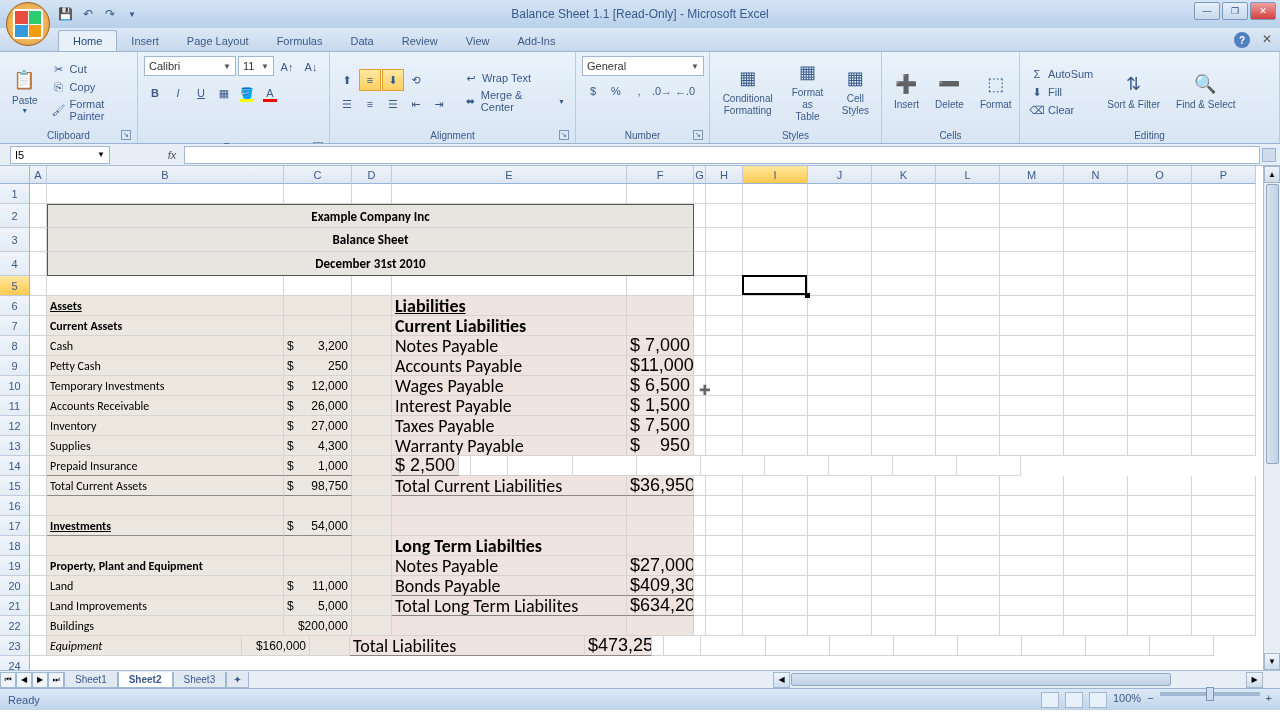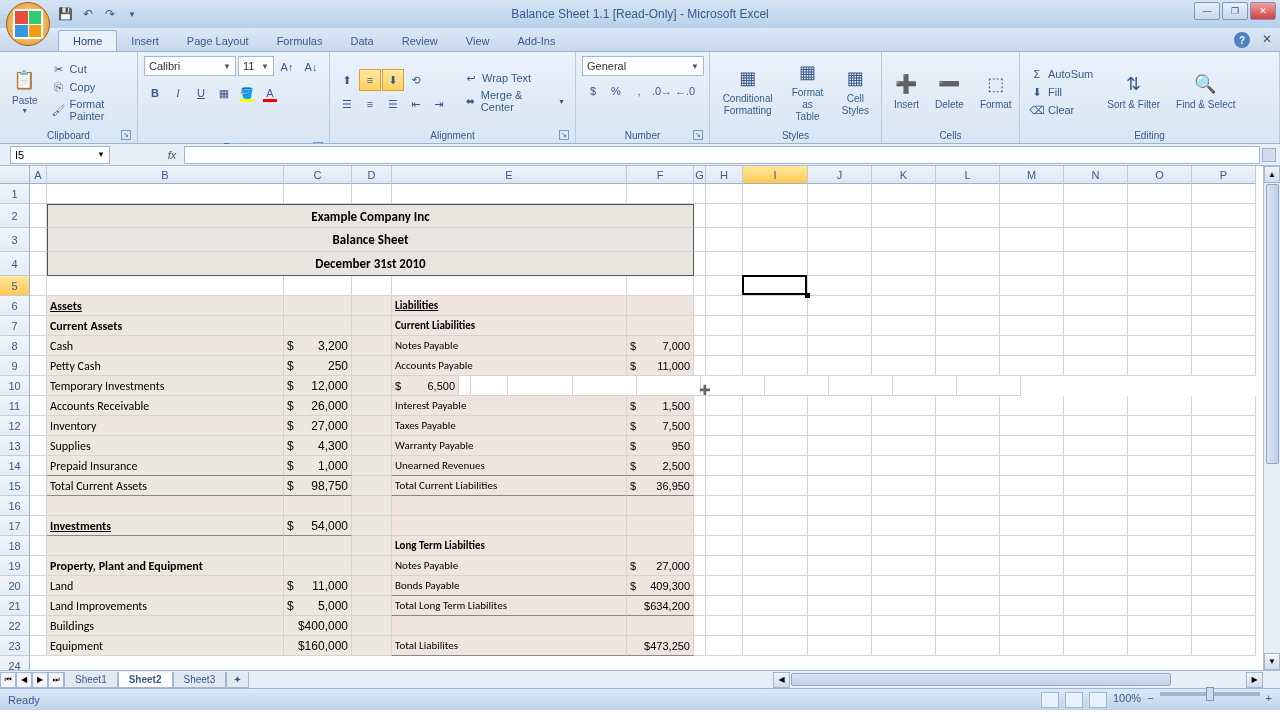--- a/index.html
+++ b/index.html
@@ -89,21 +89,21 @@
 
 .statusbar { height: 22px; background: linear-gradient(#dce8f6, #c0d4ea); display: flex; align-items: center; padding: 0 8px; font-size: 11px; color: #3a5a8a; border-top: 1px solid #9ab4d4; }
 .status-right { margin-left: auto; display: flex; align-items: flex-start; gap: 6px; }
 .view-btn { width: 18px; height: 16px; border: 1px solid #a0b8d0; background: #e8f0fa; }
 .zoom-slider { width: 100px; height: 4px; background: #a0b8d0; position: relative; }
 .zoom-thumb { position: absolute; width: 8px; height: 14px; background: #d0dcec; border: 1px solid #7a98bc; top: -5px; left: 46px; }
 
 
 .hdr-cell { background: #e8e4e0; font-weight: bold; font-size: 13px; font-family: Calibri, sans-serif; justify-content: center; }
 .assets-bg { background: #ece8e0; font-family: Calibri, sans-serif; font-size: 12px; }
-.liab-bg { background: #f0e4e0; font-family: Calibri, sans-serif; font-size: 11px; }
+.liab-bg { background: #f0e4e0; font-family: Calibri, sans-serif; font-size: 18px; }
 .bold { font-weight: bold; }
 .underline { text-decoration: underline; }
 .border-bot { border-bottom: 1px solid #888 !important; }
 </style>
 </head>
 <body>
 
 <div class="titlebar">
   <div class="office-btn">
     <div class="office-btn-inner">
@@ -541,20 +541,21 @@
         <div class="cell" style="width: 64px;"></div>
       </div>
       <div class="cell-row">
         <div class="cell" style="width: 17px;"></div>
         <div class="cell assets-bg" style="width: 237px;">Temporary Investments</div>
         <div class="cell assets-bg" style="width: 68px; display: flex;">
           <span>$</span>
           <span style="margin-left: auto;">12,000</span>
         </div>
         <div class="cell assets-bg" style="width: 40px;"></div>
+        <div class="cell liab-bg" style="width: 235px;">Wages Payable</div>
         <div class="cell liab-bg" style="width: 67px; display: flex;">
           <span>$</span>
           <span style="margin-left: auto;">6,500</span>
         </div>
         <div class="cell" style="width: 12px;"></div>
         <div class="cell" style="width: 37px;"></div>
         <div class="cell" style="width: 65px;"></div>
         <div class="cell" style="width: 64px;"></div>
         <div class="cell" style="width: 64px;"></div>
         <div class="cell" style="width: 64px;"></div>
@@ -636,21 +637,20 @@
         <div class="cell" style="width: 64px;"></div>
       </div>
       <div class="cell-row">
         <div class="cell" style="width: 17px;"></div>
         <div class="cell assets-bg border-bot" style="width: 237px;">Prepaid Insurance</div>
         <div class="cell assets-bg border-bot" style="width: 68px; display: flex;">
           <span>$</span>
           <span style="margin-left: auto;">1,000</span>
         </div>
         <div class="cell assets-bg" style="width: 40px;"></div>
-        <div class="cell liab-bg border-bot" style="width: 235px;">Unearned Revenues</div>
         <div class="cell liab-bg border-bot" style="width: 67px; display: flex;">
           <span>$</span>
           <span style="margin-left: auto;">2,500</span>
         </div>
         <div class="cell" style="width: 12px;"></div>
         <div class="cell" style="width: 37px;"></div>
         <div class="cell" style="width: 65px;"></div>
         <div class="cell" style="width: 64px;"></div>
         <div class="cell" style="width: 64px;"></div>
         <div class="cell" style="width: 64px;"></div>
@@ -817,41 +817,41 @@
         <div class="cell" style="width: 64px;"></div>
         <div class="cell" style="width: 64px;"></div>
         <div class="cell" style="width: 64px;"></div>
         <div class="cell" style="width: 64px;"></div>
         <div class="cell" style="width: 64px;"></div>
       </div>
       <div class="cell-row">
         <div class="cell" style="width: 17px;"></div>
         <div class="cell assets-bg" style="width: 237px;">Buildings</div>
         <div class="cell assets-bg" style="width: 68px; display: flex;">
-          <span style="margin-left: auto;">$400,000</span>
+          <span style="margin-left: auto;">$200,000</span>
         </div>
         <div class="cell assets-bg" style="width: 40px;"></div>
         <div class="cell liab-bg" style="width: 235px;"></div>
         <div class="cell liab-bg" style="width: 67px; display: flex;">
           <span style="margin-left: auto;"></span>
         </div>
         <div class="cell" style="width: 12px;"></div>
         <div class="cell" style="width: 37px;"></div>
         <div class="cell" style="width: 65px;"></div>
         <div class="cell" style="width: 64px;"></div>
         <div class="cell" style="width: 64px;"></div>
         <div class="cell" style="width: 64px;"></div>
         <div class="cell" style="width: 64px;"></div>
         <div class="cell" style="width: 64px;"></div>
         <div class="cell" style="width: 64px;"></div>
         <div class="cell" style="width: 64px;"></div>
       </div>
       <div class="cell-row">
         <div class="cell" style="width: 17px;"></div>
-        <div class="cell assets-bg" style="width: 237px;">Equipment</div>
+        <div class="cell assets-bg" style="width: 195px; font-style: italic;">Equipment</div>
         <div class="cell assets-bg" style="width: 68px; display: flex;">
           <span style="margin-left: auto;">$160,000</span>
         </div>
         <div class="cell assets-bg" style="width: 40px;"></div>
         <div class="cell liab-bg border-bot" style="width: 235px;">Total Liabilites</div>
         <div class="cell liab-bg border-bot" style="width: 67px; display: flex;">
           <span style="margin-left: auto;">$473,250</span>
         </div>
         <div class="cell" style="width: 12px;"></div>
         <div class="cell" style="width: 37px;"></div>

